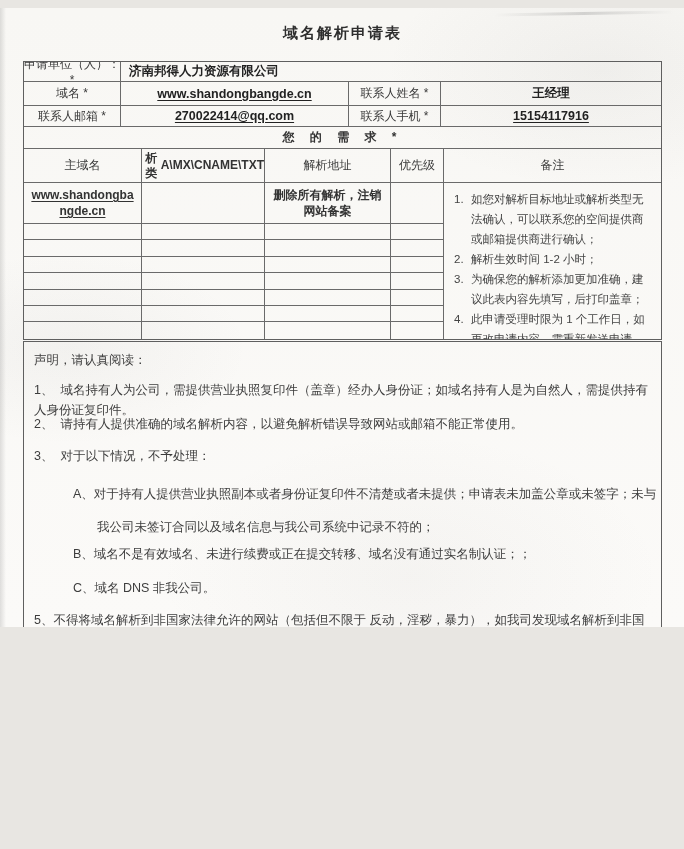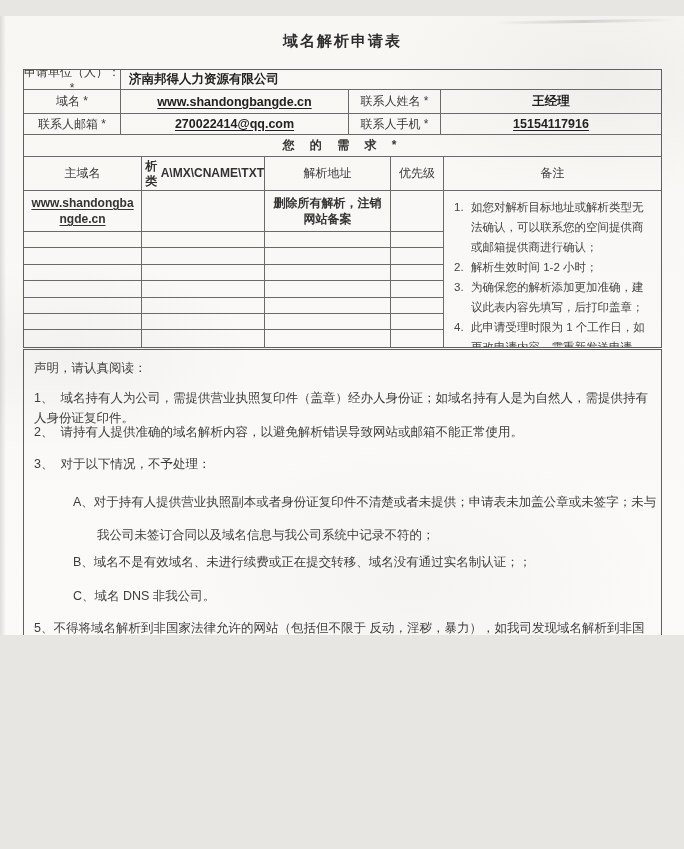--- a/index.html
+++ b/index.html
@@ -1,19 +1,19 @@
 <!DOCTYPE html>
 <html><head>
 <meta charset="utf-8">
 <style>
   * { margin:0; padding:0; box-sizing:border-box; }
   html,body { background:#e8e6e2; }
   body { font-family:"Liberation Sans","DejaVu Sans",sans-serif; }
   #paper{
-    position:relative; width:684px; height:619px; margin:16px auto;
+    position:relative; width:684px; height:619px; margin:8px auto;
     background:
       radial-gradient(360px 200px at 88% 10%, rgba(120,120,118,.07), transparent 60%),
       radial-gradient(300px 160px at 10% 55%, rgba(120,120,118,.06), transparent 60%),
       radial-gradient(420px 240px at 60% 92%, rgba(130,125,120,.05), transparent 60%),
       linear-gradient(#f8f7f4, #fbfaf8);
     color:#3c3c3c; overflow:hidden;
   }
   .edge-shadow{ position:absolute; left:0; top:0; width:6px; height:100%;
     background:linear-gradient(90deg, rgba(90,90,90,.18), transparent); }
   .scan-streak{ position:absolute; right:10px; top:4px; width:180px; height:3px;

